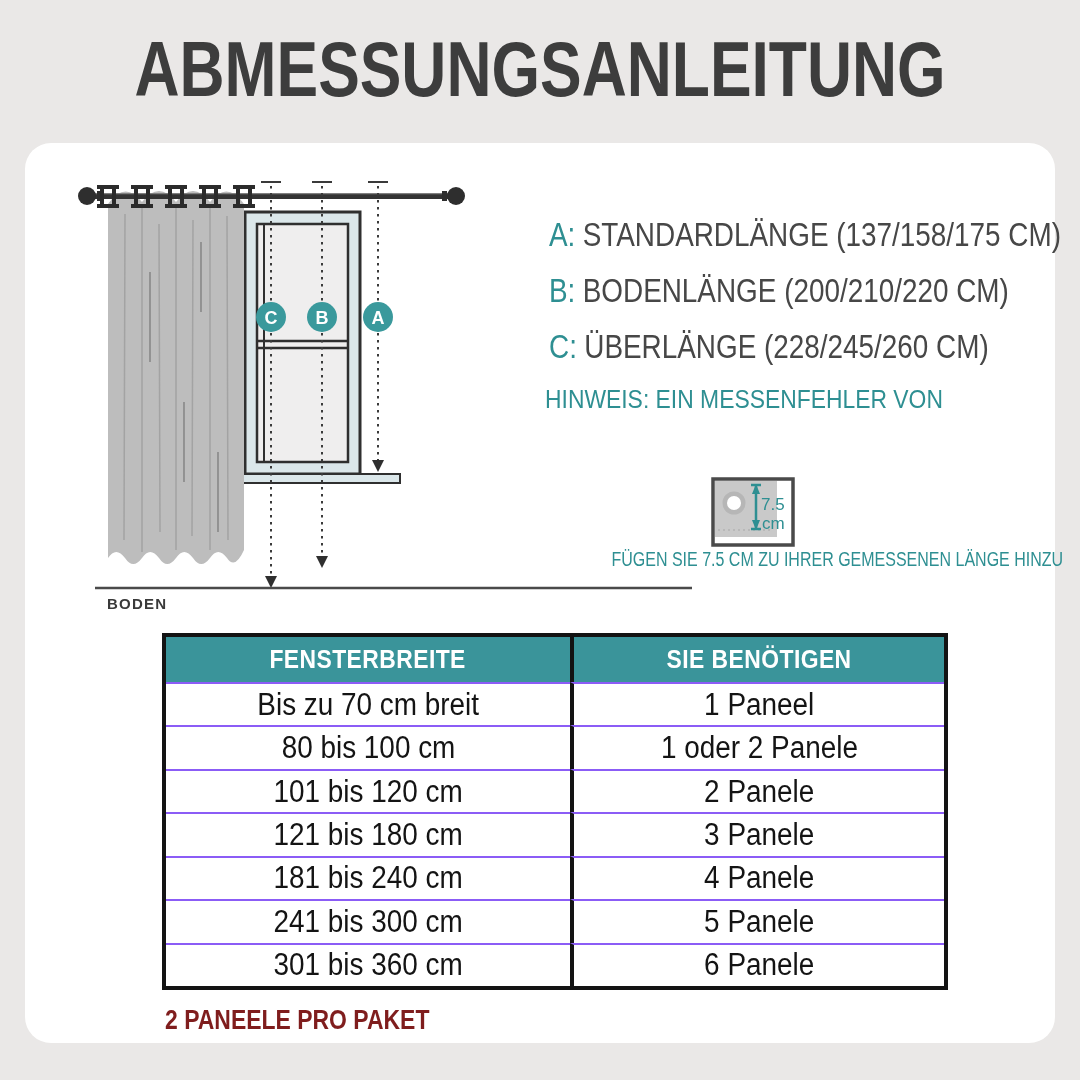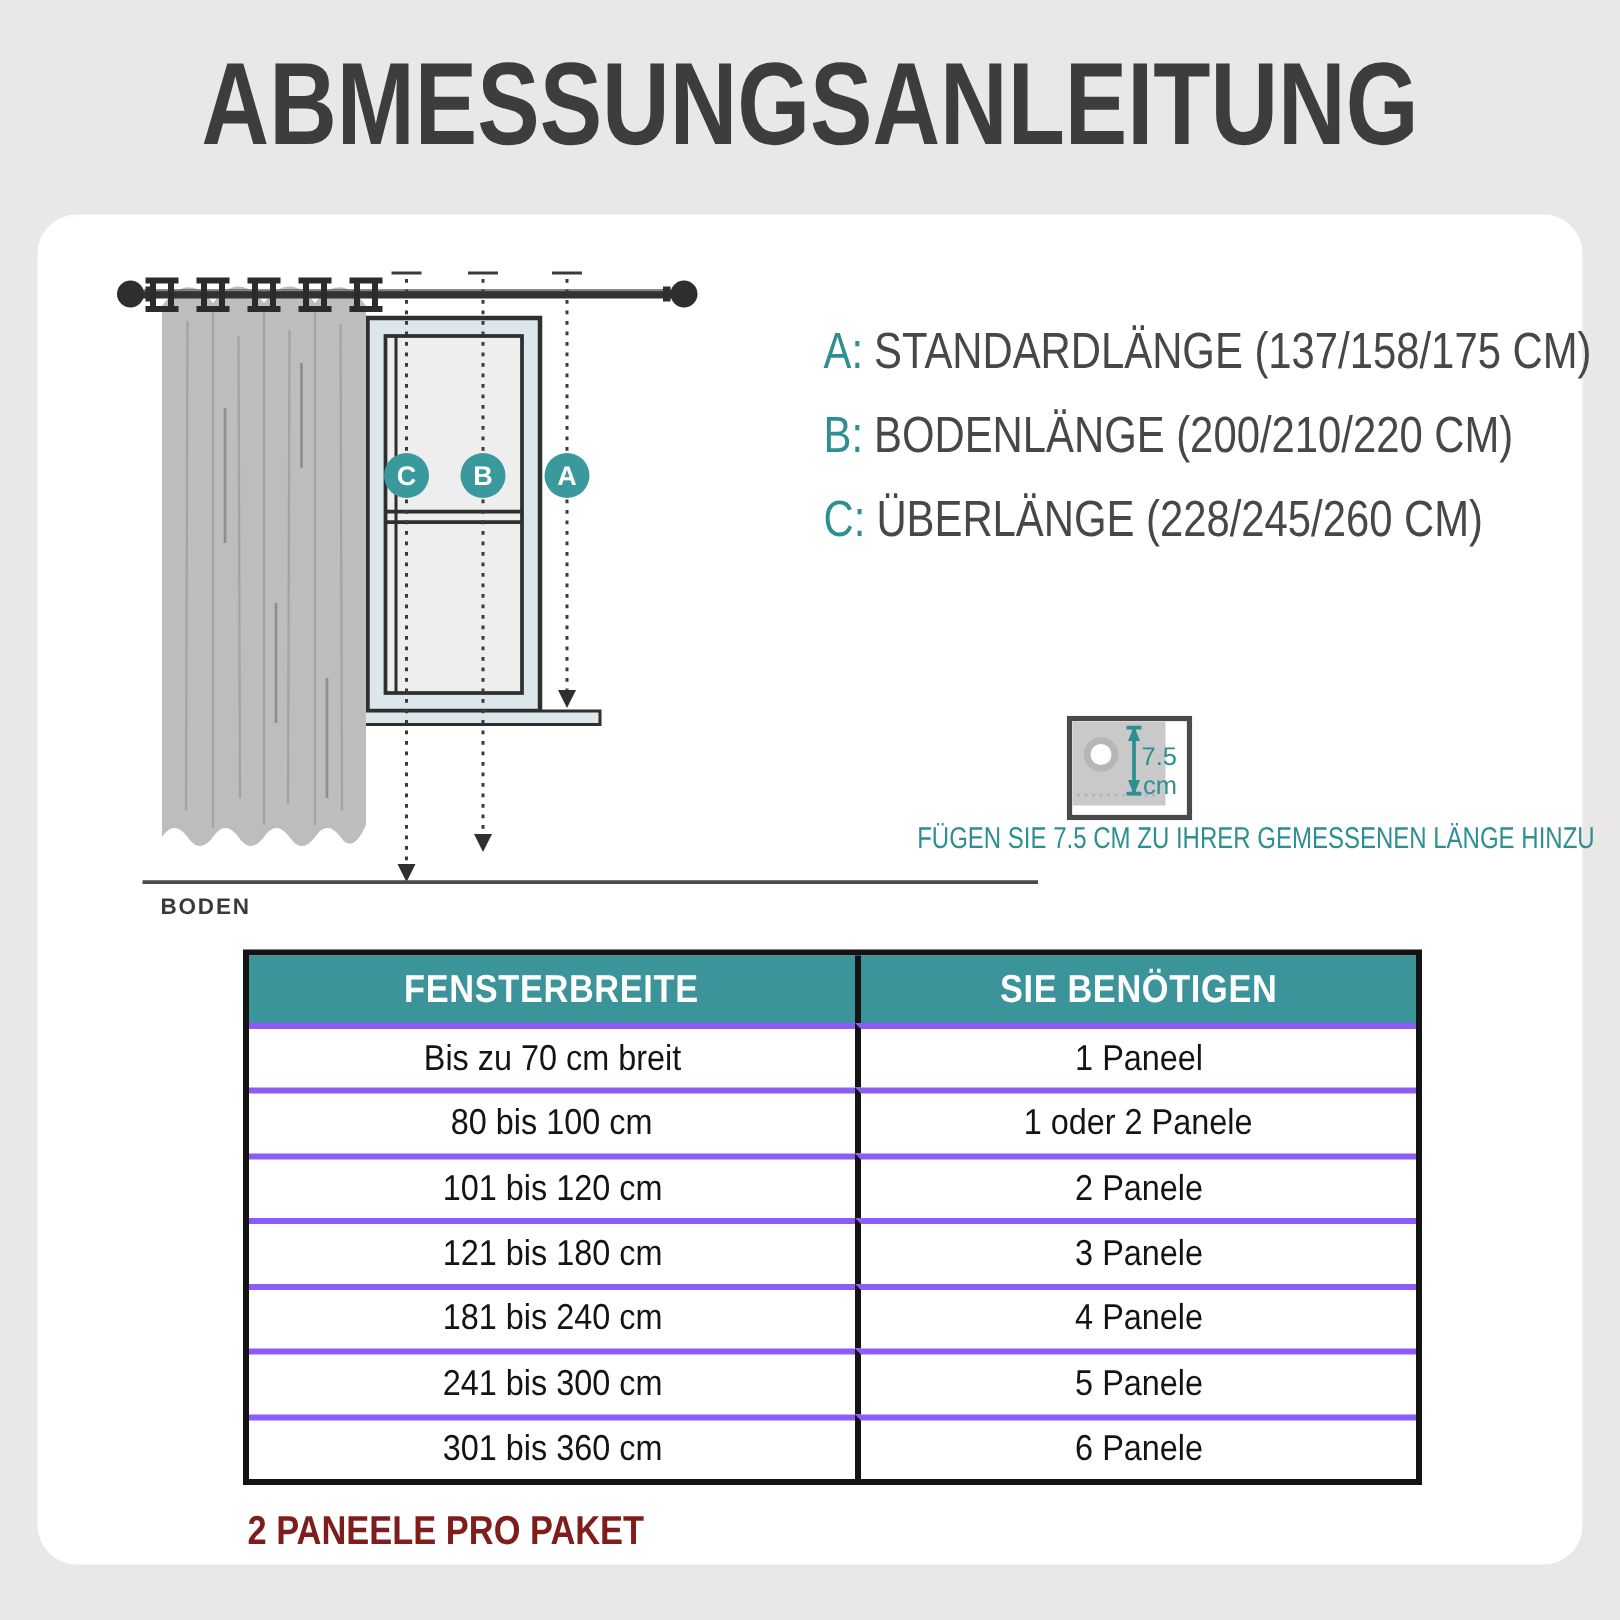--- a/index.html
+++ b/index.html
@@ -34,21 +34,21 @@
   .add-note { position:absolute; left:530px; top:405px; width:480px; text-align:center;
               font-size:20px; color:#2e8f92; white-space:nowrap; }
   .add-note .wrap { display:inline-block; transform:scaleX(.80); transform-origin:center; }
 
   .size-table { position:absolute; left:137px; top:490px; width:786px; height:357px;
                 box-sizing:border-box; border:4px solid #131313; background:#ffffff;
                 display:grid; grid-template-columns:404px 374px; grid-template-rows:45px repeat(7, 1fr); }
   .size-table .cell { display:flex; align-items:center; justify-content:center; white-space:nowrap; }
   .size-table .th { background:#3a949a; color:#ffffff; font-weight:bold; font-size:26px; }
   .size-table .th span { display:inline-block; transform:scaleX(.88); letter-spacing:.5px; }
-  .size-table .td { font-size:24px; color:#141414; border-top:4px solid #8b5cf6; }
+  .size-table .td { font-size:31px; color:#141414; border-top:2px solid #8b5cf6; }
   .size-table .td span { display:inline-block; transform:scaleX(.90); }
   .size-table .c2 { border-left:4px solid #131313; }
 
   .pack-note { position:absolute; left:140px; top:860px; height:34px; line-height:34px;
                font-size:27px; font-weight:bold; color:#7f1d1d; white-space:nowrap; }
   .pack-note span { display:inline-block; transform:scaleX(.85); transform-origin:left center; }
 </style>
 </head>
 <body>
 
@@ -141,20 +141,23 @@
     <div class="len-line" style="top:75px">
       <span class="wrap"><span class="k">A:</span><span>STANDARDLÄNGE (137/158/175 CM)</span></span>
     </div>
     <div class="len-line" style="top:131px">
       <span class="wrap"><span class="k">B:</span><span>BODENLÄNGE (200/210/220 CM)</span></span>
     </div>
     <div class="len-line" style="top:187px">
       <span class="wrap"><span class="k">C:</span><span>ÜBERLÄNGE (228/245/260 CM)</span></span>
     </div>
 
+    <div class="hinweis" style="top:241px">
+      <span class="wrap">HINWEIS: EIN MESSENFEHLER VON</span>
+    </div>
 
     <svg class="grommet-fig" viewBox="0 0 84 70">
       <rect x="2" y="2" width="80" height="66" fill="#ffffff" stroke="#4a4a4a" stroke-width="3.5"></rect>
       <rect x="4" y="4" width="62" height="56" fill="#c9c9c9"></rect>
       <line x1="7" y1="53" x2="62" y2="53" stroke="#b2b2b2" stroke-width="1.5" stroke-dasharray="2 3"></line>
       <circle cx="23" cy="26" r="11.5" fill="#b6b6b6"></circle>
       <circle cx="23" cy="26" r="7" fill="#ffffff"></circle>
       <g stroke="#2e8f92" stroke-width="2.5">
         <line x1="45" y1="8" x2="45" y2="52"></line>
         <line x1="40" y1="8" x2="50" y2="8"></line>

